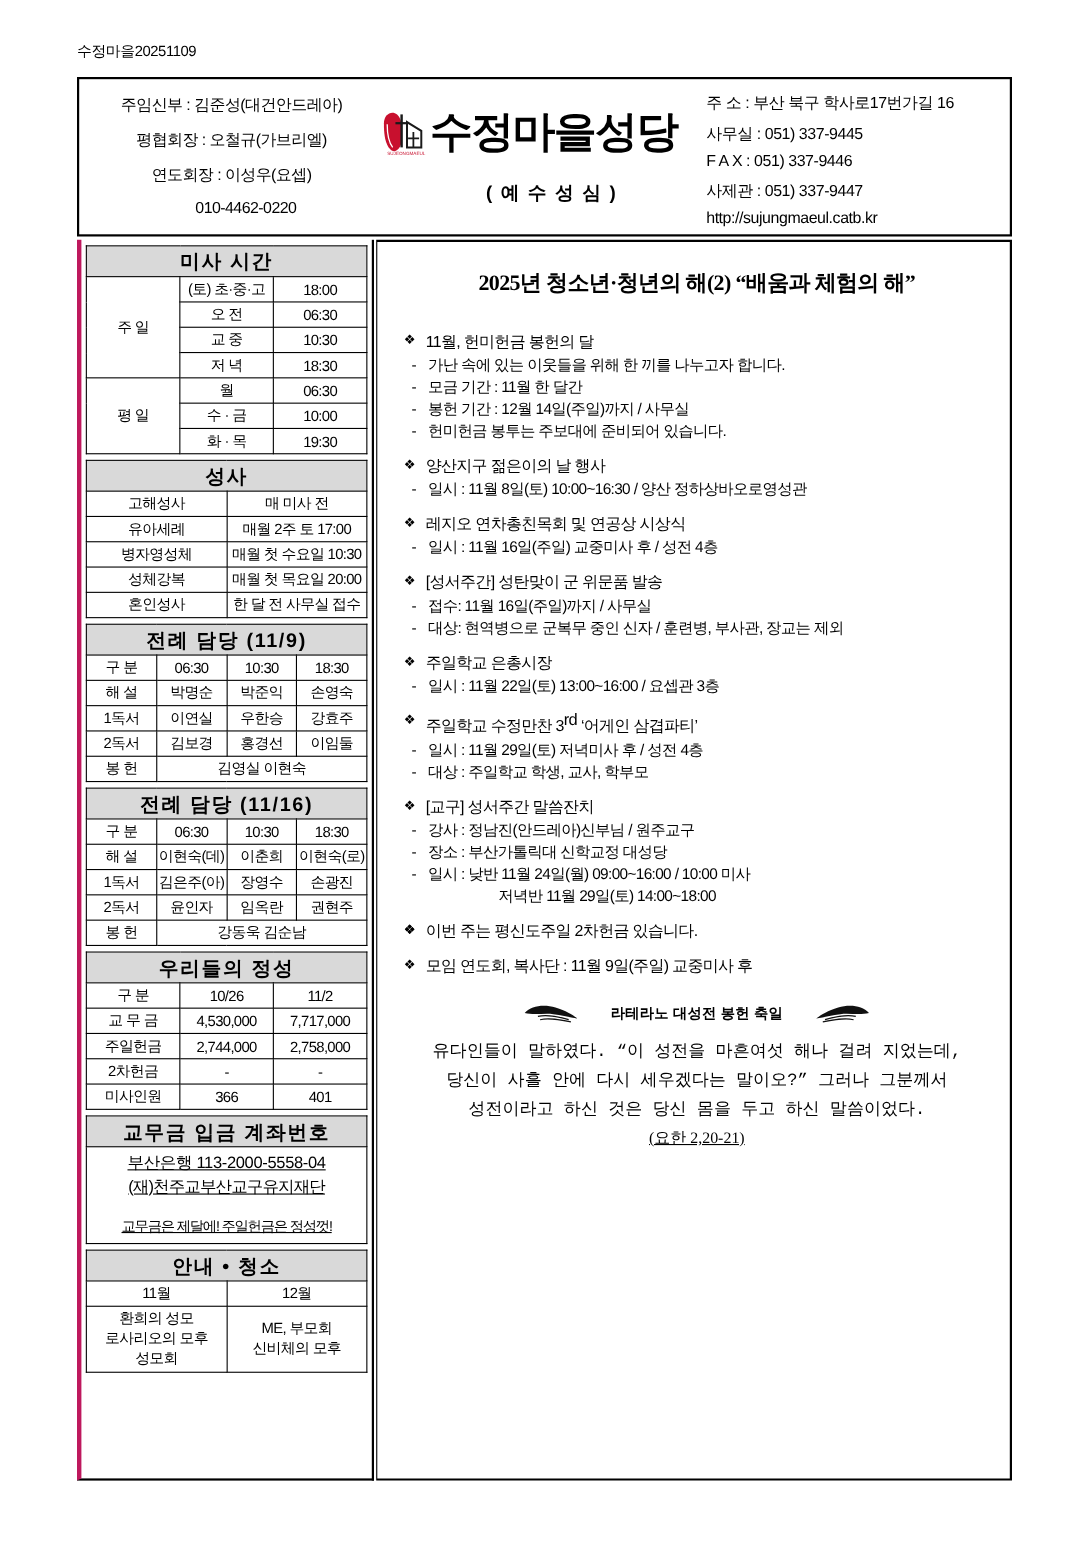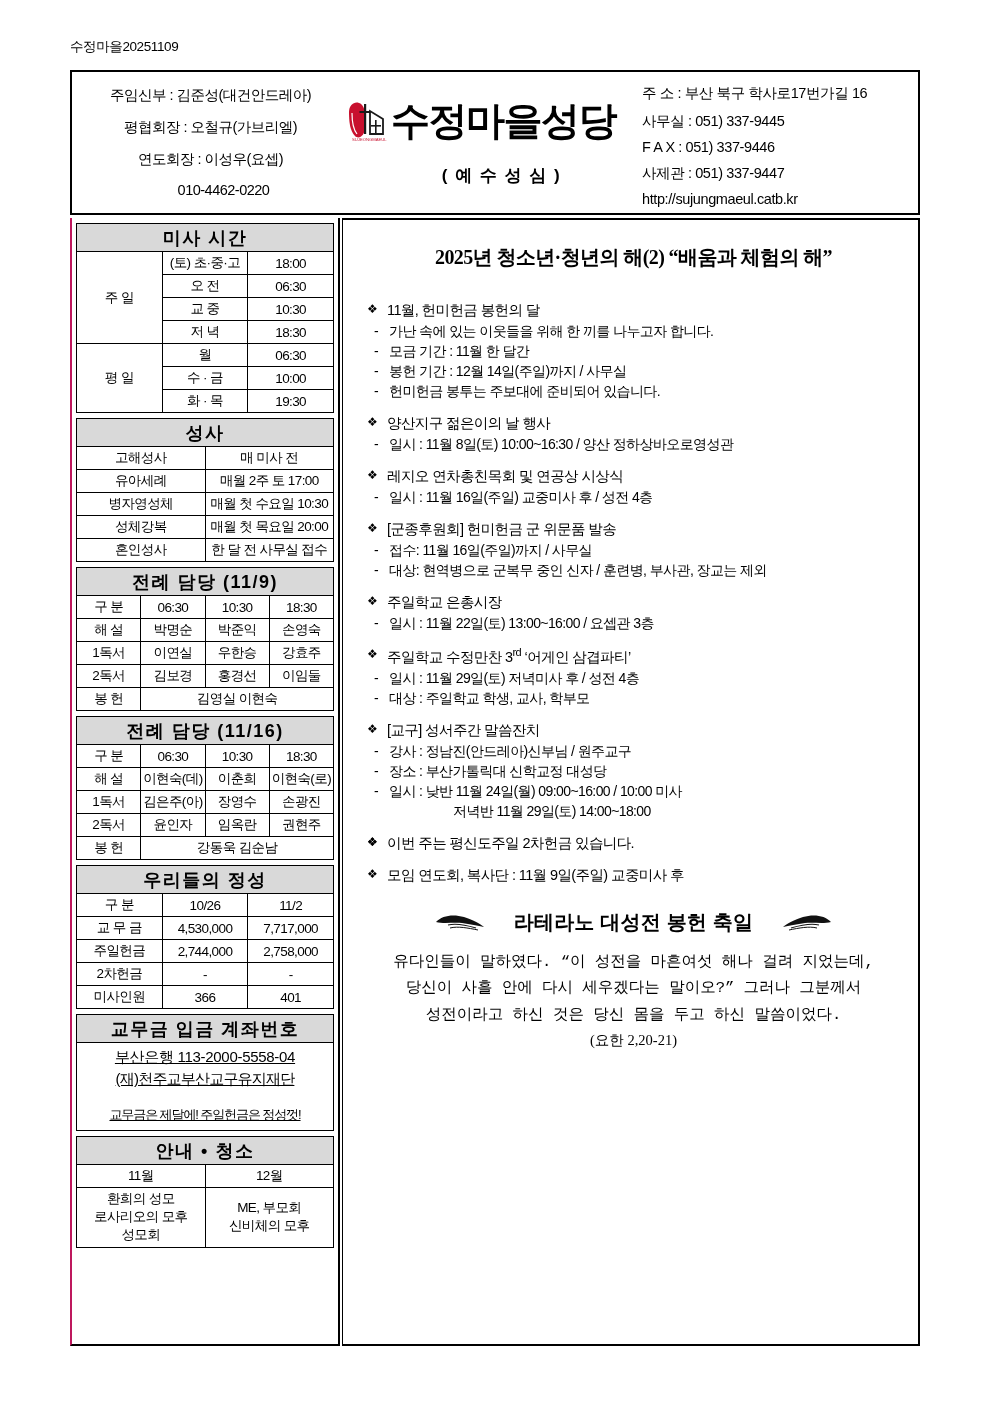--- a/index.html
+++ b/index.html
@@ -122,21 +122,21 @@
     width: 850px;
     height: 1128px;
   }
 
   
   .left-col {
     position: absolute;
     left: 0;
     top: 0;
     width: 270px;
-    border-left: 2px solid #be185d;
+    border-left: 4px solid #be185d;
     border-right: 2px solid #000;
     border-bottom: 2px solid #000;
     box-sizing: border-box;
     padding: 5px 4px 4px 4px;
     height: 1128px;
   }
   table.blk {
     width: 100%;
     border-collapse: collapse;
     margin-bottom: 5px;
@@ -223,46 +223,47 @@
     margin-bottom: 2px;
     white-space: nowrap;
   }
   .n-sub .dsh {
     position: absolute;
     left: 9px;
     top: 0;
   }
   .n-sub.cont { padding-left: 88px; }
   .n-head.single { margin-bottom: 0; }
-  sup.ord { font-size: 11px; vertical-align: super; }
+  sup.ord { font-size: 15px; vertical-align: super; }
 
   
   .gospel { margin-top: 24px; text-align: center; }
   .g-title {
     font-family: "Liberation Sans", sans-serif;
-    font-size: 20px;
+    font-size: 13px;
     font-weight: bold;
     letter-spacing: 0.2px;
     display: flex;
     align-items: center;
     justify-content: center;
     gap: 28px;
     margin-bottom: 13px;
   }
   .g-body {
     font-family: Liberation Mono, monospace;
     font-size: 15.5px;
     letter-spacing: 0px;
     line-height: 1.72;
     text-align: center;
   }
   .g-ref {
     font-family: "Liberation Serif", serif;
     font-size: 14.5px;
     margin-top: 2px;
+    text-decoration: underline;
   }
   .swirl { width: 52px; height: 18px; flex: none; }
   .swirl.r { transform: scaleX(-1); }
 </style>
 </head>
 <body>
 
 <div class="page">
 
   <div class="file-label">수정마을20251109</div>
@@ -528,21 +529,21 @@
         <div class="n-head"><span class="bul">❖</span><span>양산지구 젊은이의 날 행사</span></div>
         <div class="n-sub"><span class="dsh">-</span><span>일시 : 11월 8일(토) 10:00~16:30 / 양산 정하상바오로영성관</span></div>
       </div>
 
       <div class="notice">
         <div class="n-head"><span class="bul">❖</span><span>레지오 연차총친목회 및 연공상 시상식</span></div>
         <div class="n-sub"><span class="dsh">-</span><span>일시 : 11월 16일(주일) 교중미사 후 / 성전 4층</span></div>
       </div>
 
       <div class="notice">
-        <div class="n-head"><span class="bul">❖</span><span>[군종후원회] 헌미헌금 군 위문품 발송</span></div>
+        <div class="n-head"><span class="bul">❖</span><span>[성서주간] 성탄맞이 군 위문품 발송</span></div>
         <div class="n-sub"><span class="dsh">-</span><span>접수: 11월 16일(주일)까지 / 사무실</span></div>
         <div class="n-sub"><span class="dsh">-</span><span>대상: 현역병으로 군복무 중인 신자 / 훈련병, 부사관, 장교는 제외</span></div>
       </div>
 
       <div class="notice">
         <div class="n-head"><span class="bul">❖</span><span>주일학교 은총시장</span></div>
         <div class="n-sub"><span class="dsh">-</span><span>일시 : 11월 22일(토) 13:00~16:00 / 요셉관 3층</span></div>
       </div>
 
       <div class="notice">

